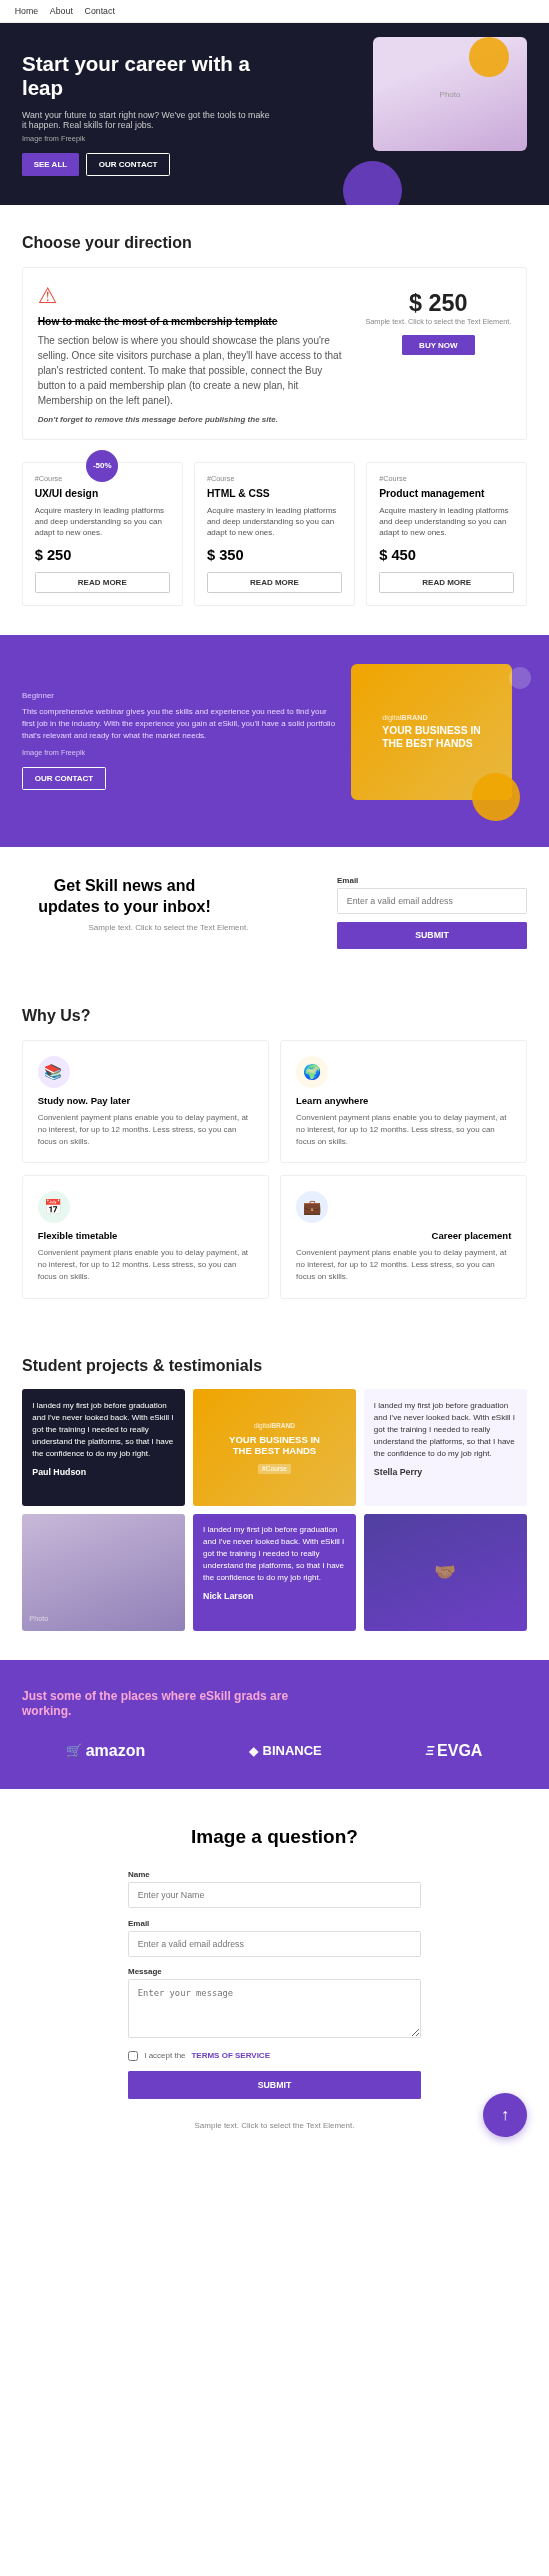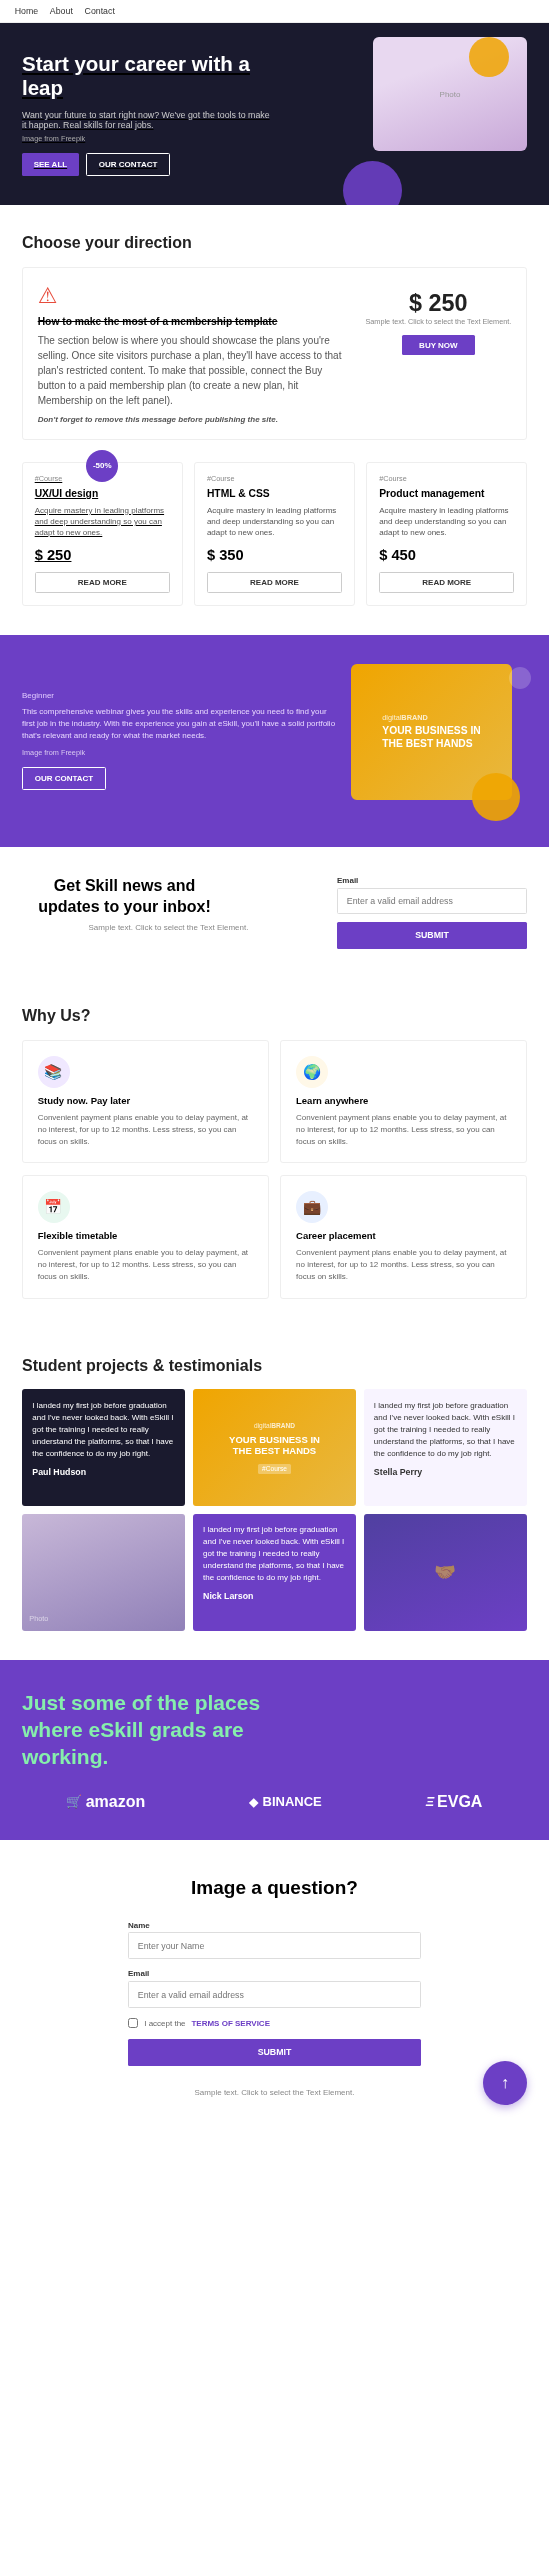--- a/index.html
+++ b/index.html
@@ -12,21 +12,21 @@
 </head>
 <body>
 
 <nav>
   <a>Home</a>
   <a>About</a>
   <a>Contact</a>
 </nav>
 
 <section style="background:#1a1a2e; padding:29px 22px; position:relative; overflow:hidden; min-height:161px;">
-  <div style="max-width:249px; position:relative; z-index:2;text-decoration:underline;">
+  <div style="max-width:249px; position:relative; z-index:2;">
     <h1 style="font-size:20.5px; font-weight:700; color:#fff; line-height:1.2; margin-bottom:8.8px;">Start your career with a leap</h1>
     <p style="font-size:8.8px; color:#ccc; margin-bottom:4.4px;">Want your future to start right now? We've got the tools to make it happen. Real skills for real jobs.</p>
     <p style="font-size:7.3px; color:#aaa; margin-bottom:10.3px;">Image from Freepik</p>
     <div style="display:flex; gap:7.3px;">
       <button style="background:#6c3fc5; color:#fff; border:none; padding:5.9px 11.7px; font-size:8px; border-radius:1.5px; cursor:pointer; font-weight:700;">SEE ALL</button>
       <button style="background:transparent; color:#fff; border:0.7px solid #fff; padding:5.9px 11.7px; font-size:8px; border-radius:1.5px; cursor:pointer; font-weight:700;">OUR CONTACT</button>
     </div>
   </div>
 
   <div style="position:absolute; right:22px; top:14.7px; width:154px; height:114px; border-radius:5.9px; background:linear-gradient(135deg,#d0c0e0,#b0a0d0); display:flex; align-items:center; justify-content:center; font-size:7.3px; color:#888; overflow:hidden;">
@@ -50,21 +50,21 @@
     </div>
     <div style="min-width:110px; display:flex; flex-direction:column; align-items:center; padding-top:7.3px;">
       <div style="font-size:23.4px; font-weight:700; color:#222;">$ 250</div>
       <div style="font-size:7.3px; color:#888; text-align:center; margin-bottom:8.8px;">Sample text. Click to select the Text Element.</div>
       <button style="background:#6c3fc5; color:#fff; border:none; padding:5.9px 17.6px; font-size:8px; border-radius:1.5px; cursor:pointer; font-weight:700;">BUY NOW</button>
     </div>
   </div>
 
   <div style="display:flex; gap:11.7px;">
 
-    <div style="flex:1; border:0.7px solid #eee; border-radius:2.9px; padding:11.7px; position:relative;text-decoration:underline;">
+    <div style="flex:1; border:0.7px solid #eee; border-radius:2.9px; padding:11.7px; position:relative;">
       <div style="position:absolute; top:-13px; left:50%; transform:translateX(-50%); background:#6c3fc5; color:#fff; font-size:8px; font-weight:700; padding:4.4px 2.9px; border-radius:50%; width:32px; height:32px; display:flex; align-items:center; justify-content:center;">-50%</div>
       <div style="font-size:7.3px; color:#888; margin-bottom:4.4px;">#Course</div>
       <h3 style="font-size:10.3px; font-weight:700; margin-bottom:5.9px;">UX/UI design</h3>
       <p style="font-size:8px; color:#555; line-height:1.4; margin-bottom:8.8px;">Acquire mastery in leading platforms and deep understanding so you can adapt to new ones.</p>
       <div style="font-size:14.7px; font-weight:700; margin-bottom:8.8px;">$ 250</div>
       <button style="background:transparent; color:#333; border:0.7px solid #ccc; padding:5.1px 11.7px; font-size:8px; border-radius:1.5px; cursor:pointer; width:100%; font-weight:600;">READ MORE</button>
     </div>
 
     <div style="flex:1; border:0.7px solid #eee; border-radius:2.9px; padding:11.7px; position:relative;">
       <div style="font-size:7.3px; color:#888; margin-bottom:4.4px;">#Course</div>
@@ -133,21 +133,21 @@
     </div>
 
     <div style="border:0.7px solid #eee; border-radius:2.9px; padding:14.7px;">
       <div style="width:32px; height:32px; border-radius:50%; background:#e8f8f0; display:flex; align-items:center; justify-content:center; font-size:14.7px; margin-bottom:7.3px;">📅</div>
       <h4 style="font-size:9.5px; font-weight:700; margin-bottom:5.9px;">Flexible timetable</h4>
       <p style="font-size:8px; color:#666; line-height:1.5;">Convenient payment plans enable you to delay payment, at no interest, for up to 12 months. Less stress, so you can focus on skills.</p>
     </div>
 
     <div style="border:0.7px solid #eee; border-radius:2.9px; padding:14.7px;">
       <div style="width:32px; height:32px; border-radius:50%; background:#e8f0ff; display:flex; align-items:center; justify-content:center; font-size:14.7px; margin-bottom:7.3px;">💼</div>
-      <h4 style="font-size:9.5px; font-weight:700; margin-bottom:5.9px;">Career placement</h4>
+      <h4 style="font-size:9.5px; font-weight:700; margin-bottom:5.9px;text-align:right;">Career placement</h4>
       <p style="font-size:8px; color:#666; line-height:1.5;">Convenient payment plans enable you to delay payment, at no interest, for up to 12 months. Less stress, so you can focus on skills.</p>
     </div>
   </div>
 </section>
 
 <section style="padding:29px 22px;">
   <h2 style="font-size:16px; font-weight:700; color:#222; margin-bottom:14.7px;">Student projects &amp; testimonials</h2>
 
   <div style="display:grid; grid-template-columns:1fr 1fr 1fr; gap:7.3px; margin-bottom:7.3px;">
 
@@ -182,21 +182,21 @@
       <p style="font-weight:700; margin-top:7.3px; font-size:8.8px;">Nick Larson</p>
     </div>
 
     <div style="background:linear-gradient(160deg,#5040a0,#6c3fc5); border-radius:2.9px; height:117px; display:flex; align-items:center; justify-content:center;">
       <div style="color:#fff; font-size:17.6px; opacity:0.5;">🤝</div>
     </div>
   </div>
 </section>
 
 <section style="background:#6c3fc5; padding:29px 22px;">
-  <h2 style="font-size:21px; font-weight:700; color:#86efac; margin-bottom:22px; max-width:293px; line-height:1.3;">Just some of the places where eSkill grads are working.</h2>
+  <h2 style="font-size:12px; font-weight:700; color:#f9a8d4; margin-bottom:22px; max-width:293px; line-height:1.3;">Just some of the places where eSkill grads are working.</h2>
   <div style="display:flex; align-items:center; justify-content:space-around; flex-wrap:wrap; gap:14.7px;">
 
     <div style="color:#fff; font-size:16px; font-weight:700; display:flex; align-items:center; gap:2.9px;">
       <span style="font-size:13px;">🛒</span>
       <span>amazon</span>
     </div>
 
     <div style="color:#fff; font-size:13px; font-weight:700; display:flex; align-items:center; gap:4.4px;">
       <span style="font-size:11.7px;">◆</span>
       <span>BINANCE</span>
@@ -217,20 +217,24 @@
     <div style="margin-bottom:10.3px;">
       <label style="font-size:8px; color:#333; font-weight:600; display:block; margin-bottom:2.9px;">Name</label>
       <input type="text" style="width: 100%; border: 0.7px solid rgb(221, 221, 221); border-radius: 1.5px; padding: 7.3px 8.8px; font-size: 8.8px;" placeholder="Enter your Name">
     </div>
 
     <div style="margin-bottom:10.3px;">
       <label style="font-size:8px; color:#333; font-weight:600; display:block; margin-bottom:2.9px;">Email</label>
       <input type="email" style="width: 100%; border: 0.7px solid rgb(221, 221, 221); border-radius: 1.5px; padding: 7.3px 8.8px; font-size: 8.8px;" placeholder="Enter a valid email address">
     </div>
 
+    <div style="margin-bottom:10.3px;">
+      <label style="font-size:8px; color:#333; font-weight:600; display:block; margin-bottom:2.9px;">Message</label>
+      <textarea style="width: 100%; border: 0.7px solid rgb(221, 221, 221); border-radius: 1.5px; padding: 7.3px 8.8px; font-size: 8.8px; height: 59px; resize: vertical;" placeholder="Enter your message"></textarea>
+    </div>
 
     <div style="display:flex; align-items:center; gap:5.9px; margin-bottom:10.3px; font-size:8px; color:#666;">
       <input type="checkbox" style="width: 10.3px; height: 10.3px; cursor: pointer;">
       <span>I accept the</span>
       <span style="color:#6c3fc5; font-weight:600; cursor:pointer;">TERMS OF SERVICE</span>
     </div>
 
     <button style="background:#6c3fc5; color:#fff; border:none; padding:8.8px; font-size:8.8px; border-radius:1.5px; cursor:pointer; font-weight:700; width:100%;">SUBMIT</button>
   </div>
 

